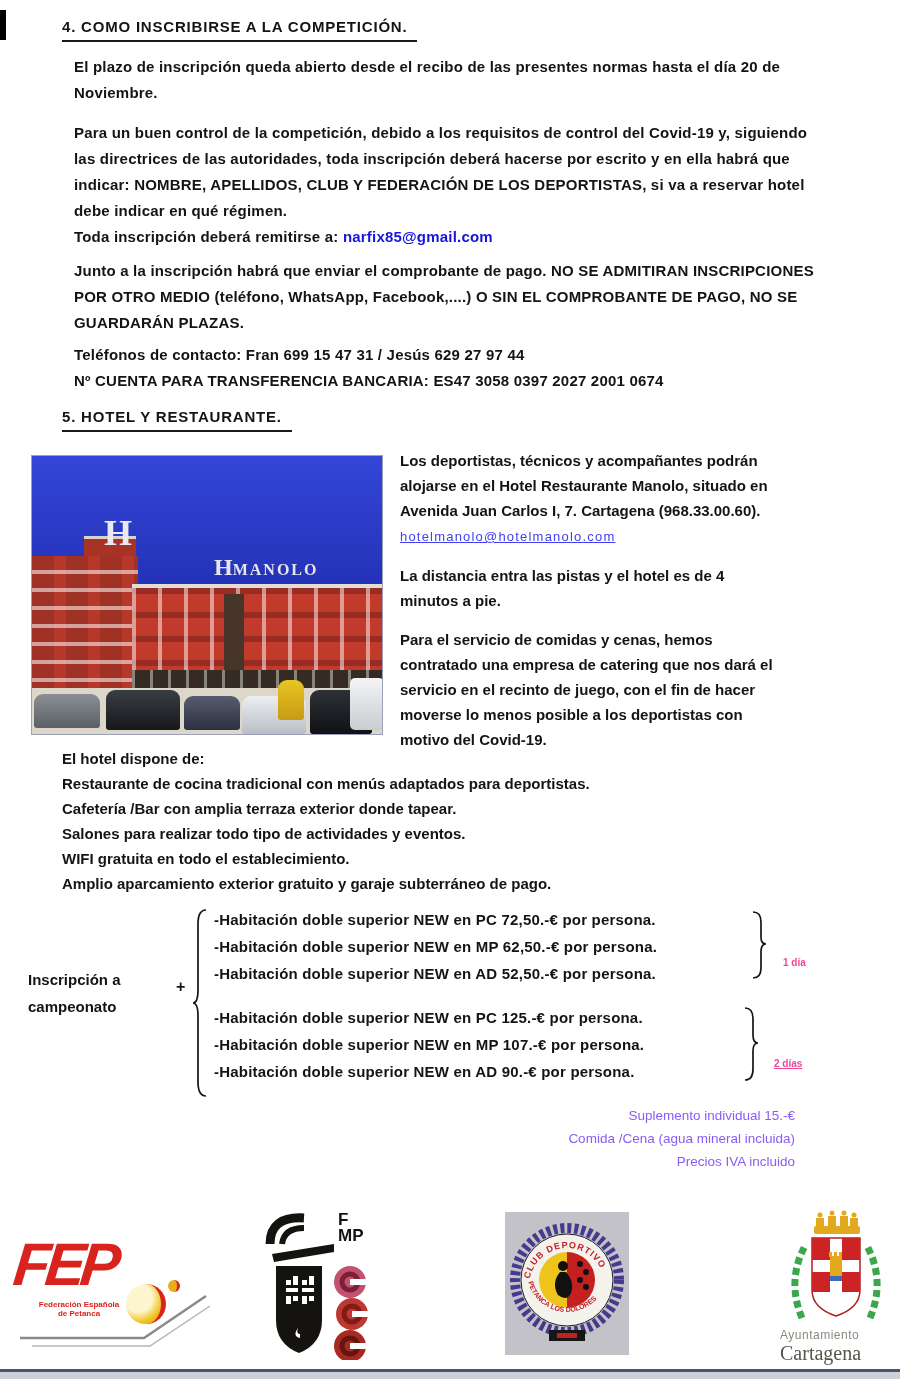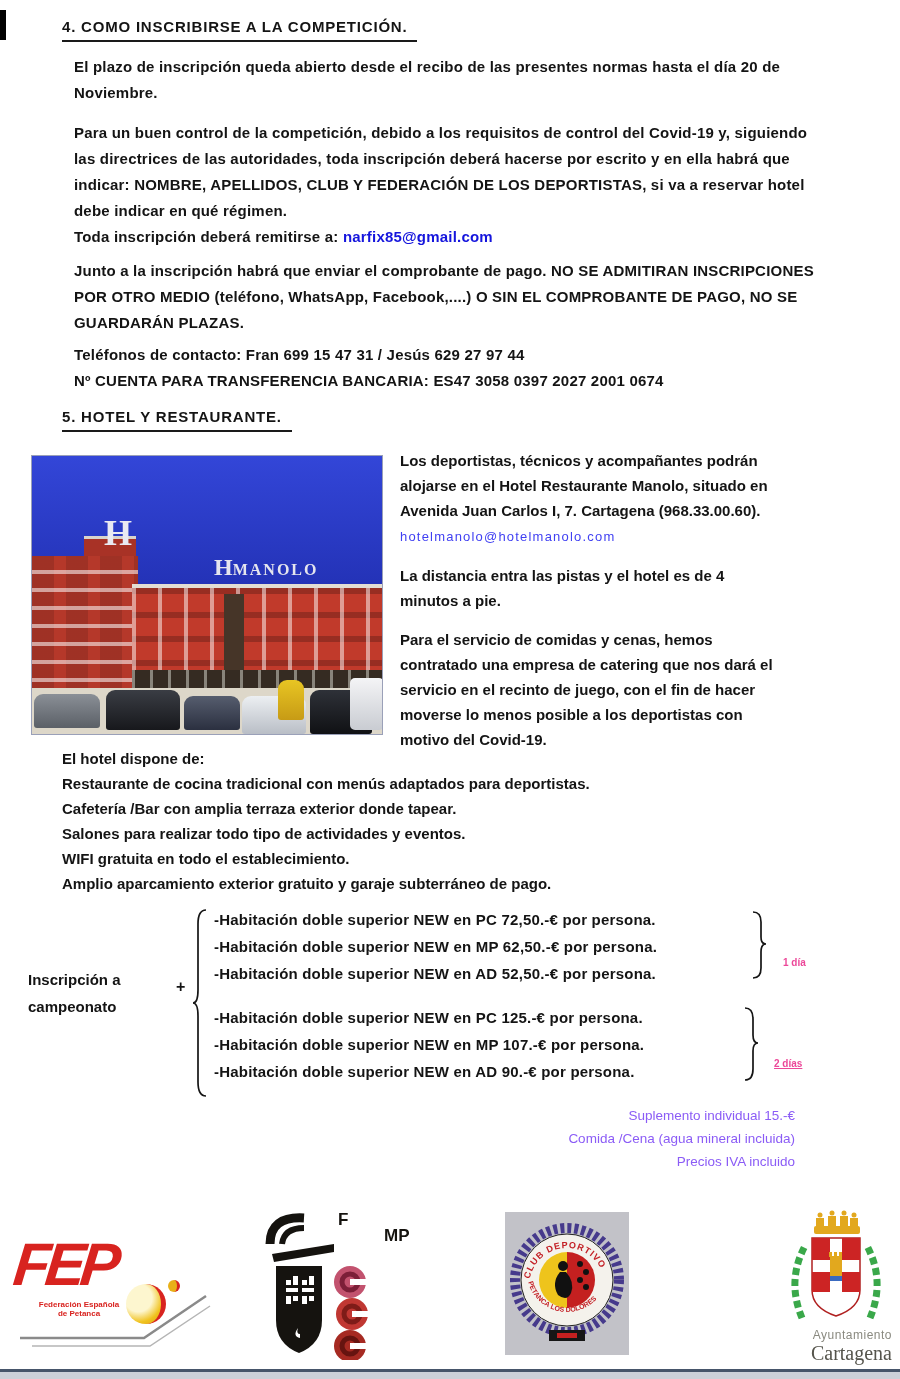--- a/index.html
+++ b/index.html
@@ -46,21 +46,21 @@
   .c2 { left:74px; top:234px; width:74px; height:40px; background:linear-gradient(180deg,#3a3d44,#17181c); }
   .c3 { left:152px;top:240px; width:56px; height:34px; background:linear-gradient(180deg,#565d6e,#2b3040); }
   .c4 { left:210px;top:240px; width:64px; height:38px; background:linear-gradient(180deg,#eceff2,#b9bec6); }
   .c5 { left:246px;top:224px; width:26px; height:40px; background:linear-gradient(180deg,#e8c523,#c79b15); }
   .c6 { left:278px;top:234px; width:62px; height:44px; background:linear-gradient(180deg,#2e3138,#101114); }
   .c7 { left:318px;top:222px; width:34px; height:52px; background:linear-gradient(180deg,#f4f4f6,#c9ccd2); border-radius:5px; }
 
   .rightcol { position:absolute; left:400px; top:448px; width:384px; font-size:15px; font-weight:bold;
               line-height:25px; }
   .rightcol p { margin-bottom:14px; }
-  .link2 { color:#4040f2; font-weight:normal; font-size:13px; letter-spacing:1.2px; cursor:pointer; }
+  .link2 { color:#4040f2; text-decoration:underline; font-weight:normal; font-size:13px; letter-spacing:1.2px; cursor:pointer; }
 
   .amenities { position:absolute; left:62px; top:746px; width:790px; font-size:15px; font-weight:bold; line-height:25px; }
 
   .pr-label { position:absolute; left:28px; top:966px; font-size:15px; font-weight:bold; line-height:27px; }
   .pr-plus  { position:absolute; left:176px; top:978px; font-size:16px; font-weight:bold; }
   .brace { position:absolute; }
   .brace-left  { left:192px; top:908px; }
   .brace-r1 { left:752px; top:910px; }
   .brace-r2 { left:744px; top:1006px; }
   .pr-group { position:absolute; left:214px; font-size:15px; font-weight:bold; line-height:27px; white-space:nowrap; letter-spacing:.2px; }
@@ -81,25 +81,25 @@
              font-weight:bold; text-align:center; width:110px; }
   .fep-swoosh { position:absolute; left:10px; top:52px; }
   .fep-ball { position:absolute; left:118px; top:48px; width:40px; height:40px; border-radius:50%;
               background:radial-gradient(circle at 35% 35%, #fdf6cf 0 40%, #f0c21e 70%, #d8a214 100%);
               border-right:5px solid #d8231f; }
   .fep-dot { position:absolute; left:160px; top:44px; width:12px; height:12px; border-radius:50%;
              background:#e8b018; border-right:3px solid #d8231f; }
 
   .fmp { position:absolute; left:260px; top:1210px; width:112px; height:150px; }
   .fmp-f  { position:absolute; left:78px; top:0;  font-size:17px; font-weight:800; color:#15130f; }
-  .fmp-mp { position:absolute; left:78px; top:16px; font-size:17px; font-weight:800; color:#15130f;margin-left:46px; }
+  .fmp-mp { position:absolute; left:78px; top:16px; font-size:17px; font-weight:800; color:#15130f; }
 
   .club { position:absolute; left:505px; top:1212px; width:124px; height:143px; }
 
-  .ayto { position:absolute; left:780px; top:1210px; width:112px; height:160px; text-align:right; }
+  .ayto { position:absolute; left:780px; top:1210px; width:112px; height:160px; text-align:left; }
   .ayto-line1 { position:absolute; left:0; top:118px; width:112px; font-size:12px; color:#8a8a80; letter-spacing:.5px; }
   .ayto-line2 { position:absolute; left:0; top:132px; width:112px; font-size:20px; color:#55544c;
                 font-family:"Liberation Serif", serif; }
 
   .bottom-line { position:absolute; left:0; top:1369px; width:900px; height:3px; background:#46556a; }
   .bottom-band { position:absolute; left:0; top:1372px; width:900px; height:7px; background:#ccd1d9; }
 </style>
 </head>
 <body>
 

